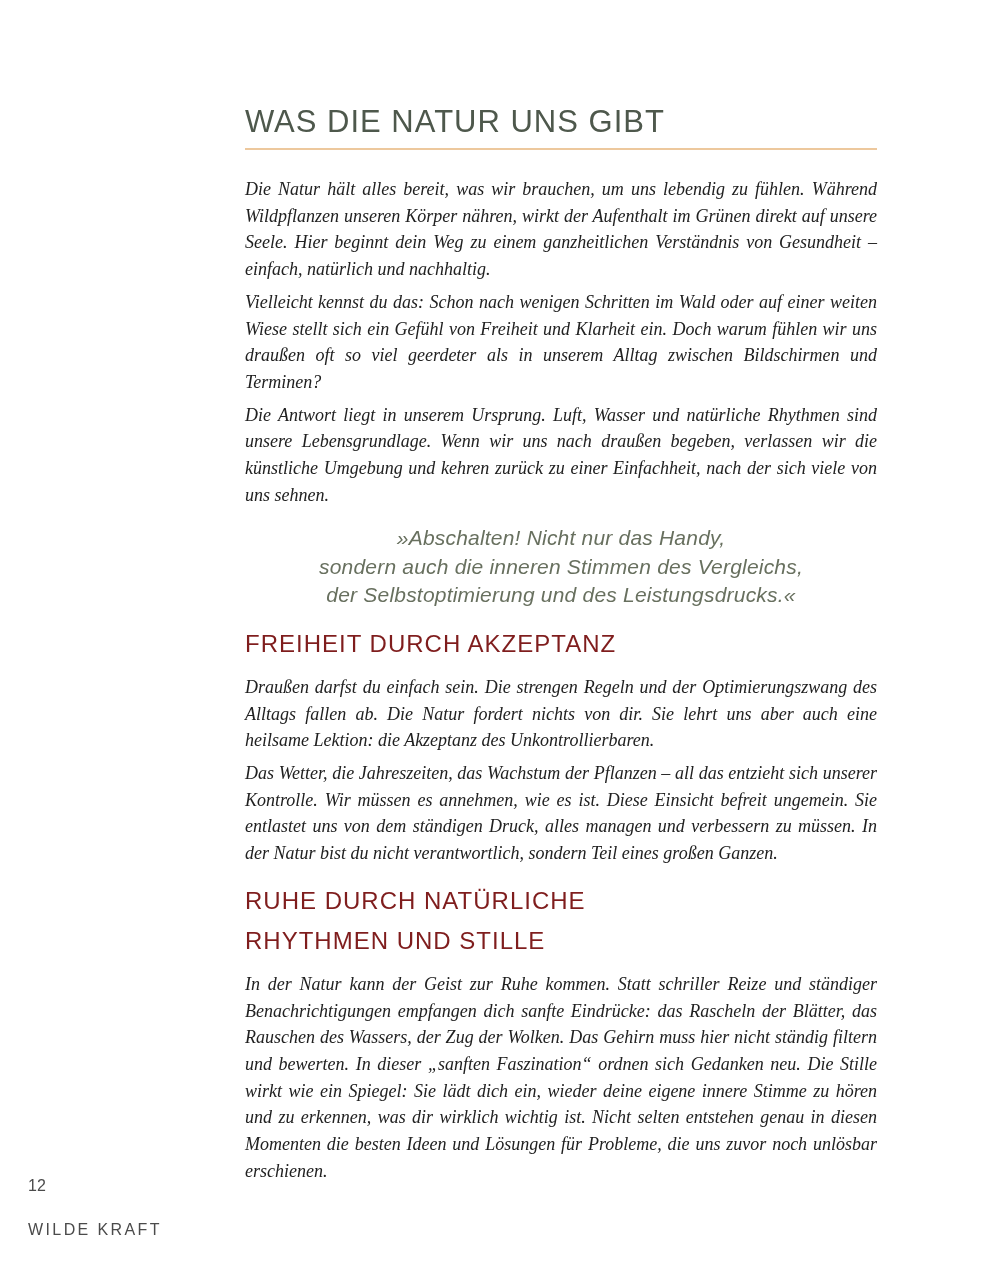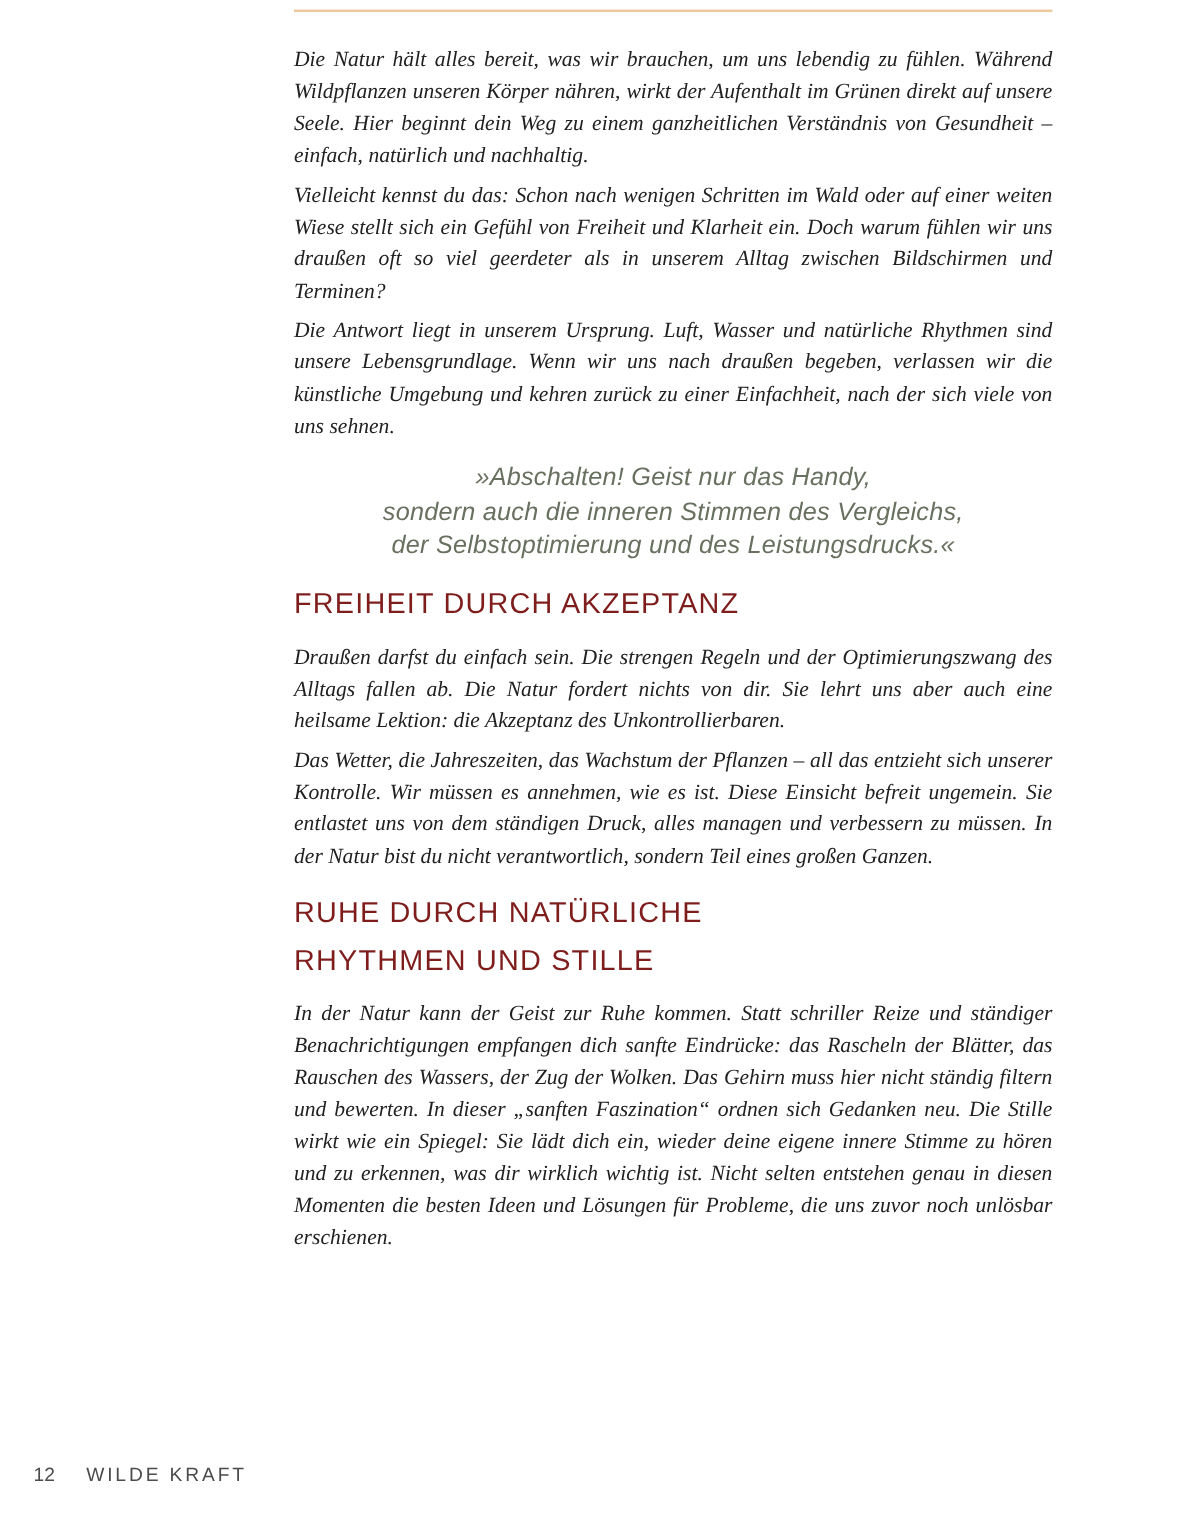--- a/index.html
+++ b/index.html
@@ -65,41 +65,43 @@
   .page-footer {
     position: absolute;
     left: 28px;
     bottom: 33px;
     display: flex;
     align-items: baseline;
     gap: 26px;
     font-family: "Liberation Sans", sans-serif;
     font-size: 16px;
     color: #4b4b4b;
+    flex-direction: column;
   }
   .running-title { letter-spacing: 2.4px; text-align: right; }
 </style>
 </head>
 <body>
 
 <main class="page">
 
   <section class="content">
 
+    <h1 class="chapter-title">WAS DIE NATUR UNS GIBT</h1>
 
     <hr class="title-rule">
 
     <p class="body first" lang="de">Die Natur hält alles bereit, was wir brauchen, um uns lebendig zu fühlen. Während Wildpflanzen unseren Körper nähren, wirkt der Aufenthalt im Grünen direkt auf unsere Seele. Hier beginnt dein Weg zu einem ganzheitlichen Verständnis von Gesundheit – einfach, natürlich und nachhaltig.</p>
 
     <p class="body" lang="de">Vielleicht kennst du das: Schon nach wenigen Schritten im Wald oder auf einer weiten Wiese stellt sich ein Gefühl von Freiheit und Klarheit ein. Doch warum fühlen wir uns draußen oft so viel geerdeter als in unserem Alltag zwischen Bildschirmen und Terminen?</p>
 
     <p class="body" lang="de">Die Antwort liegt in unserem Ursprung. Luft, Wasser und natürliche Rhythmen sind unsere Lebensgrundlage. Wenn wir uns nach draußen begeben, verlassen wir die künstliche Umgebung und kehren zurück zu einer Einfachheit, nach der sich viele von uns sehnen.</p>
 
     <blockquote class="pull-quote">
-      <div>»Abschalten! Geist nur das Handy,</div>
+      <div>»Abschalten! Nicht nur das Handy,</div>
       <div>sondern auch die inneren Stimmen des Vergleichs,</div>
       <div>der Selbstoptimierung und des Leistungsdrucks.«</div>
     </blockquote>
 
     <h2 class="section-heading">
       <div>FREIHEIT DURCH AKZEPTANZ</div>
     </h2>
 
     <p class="body" lang="de">Draußen darfst du einfach sein. Die strengen Regeln und der Optimierungszwang des Alltags fallen ab. Die Natur fordert nichts von dir. Sie lehrt uns aber auch eine heilsame Lektion: die Akzeptanz des Unkontrollierbaren.</p>
 

